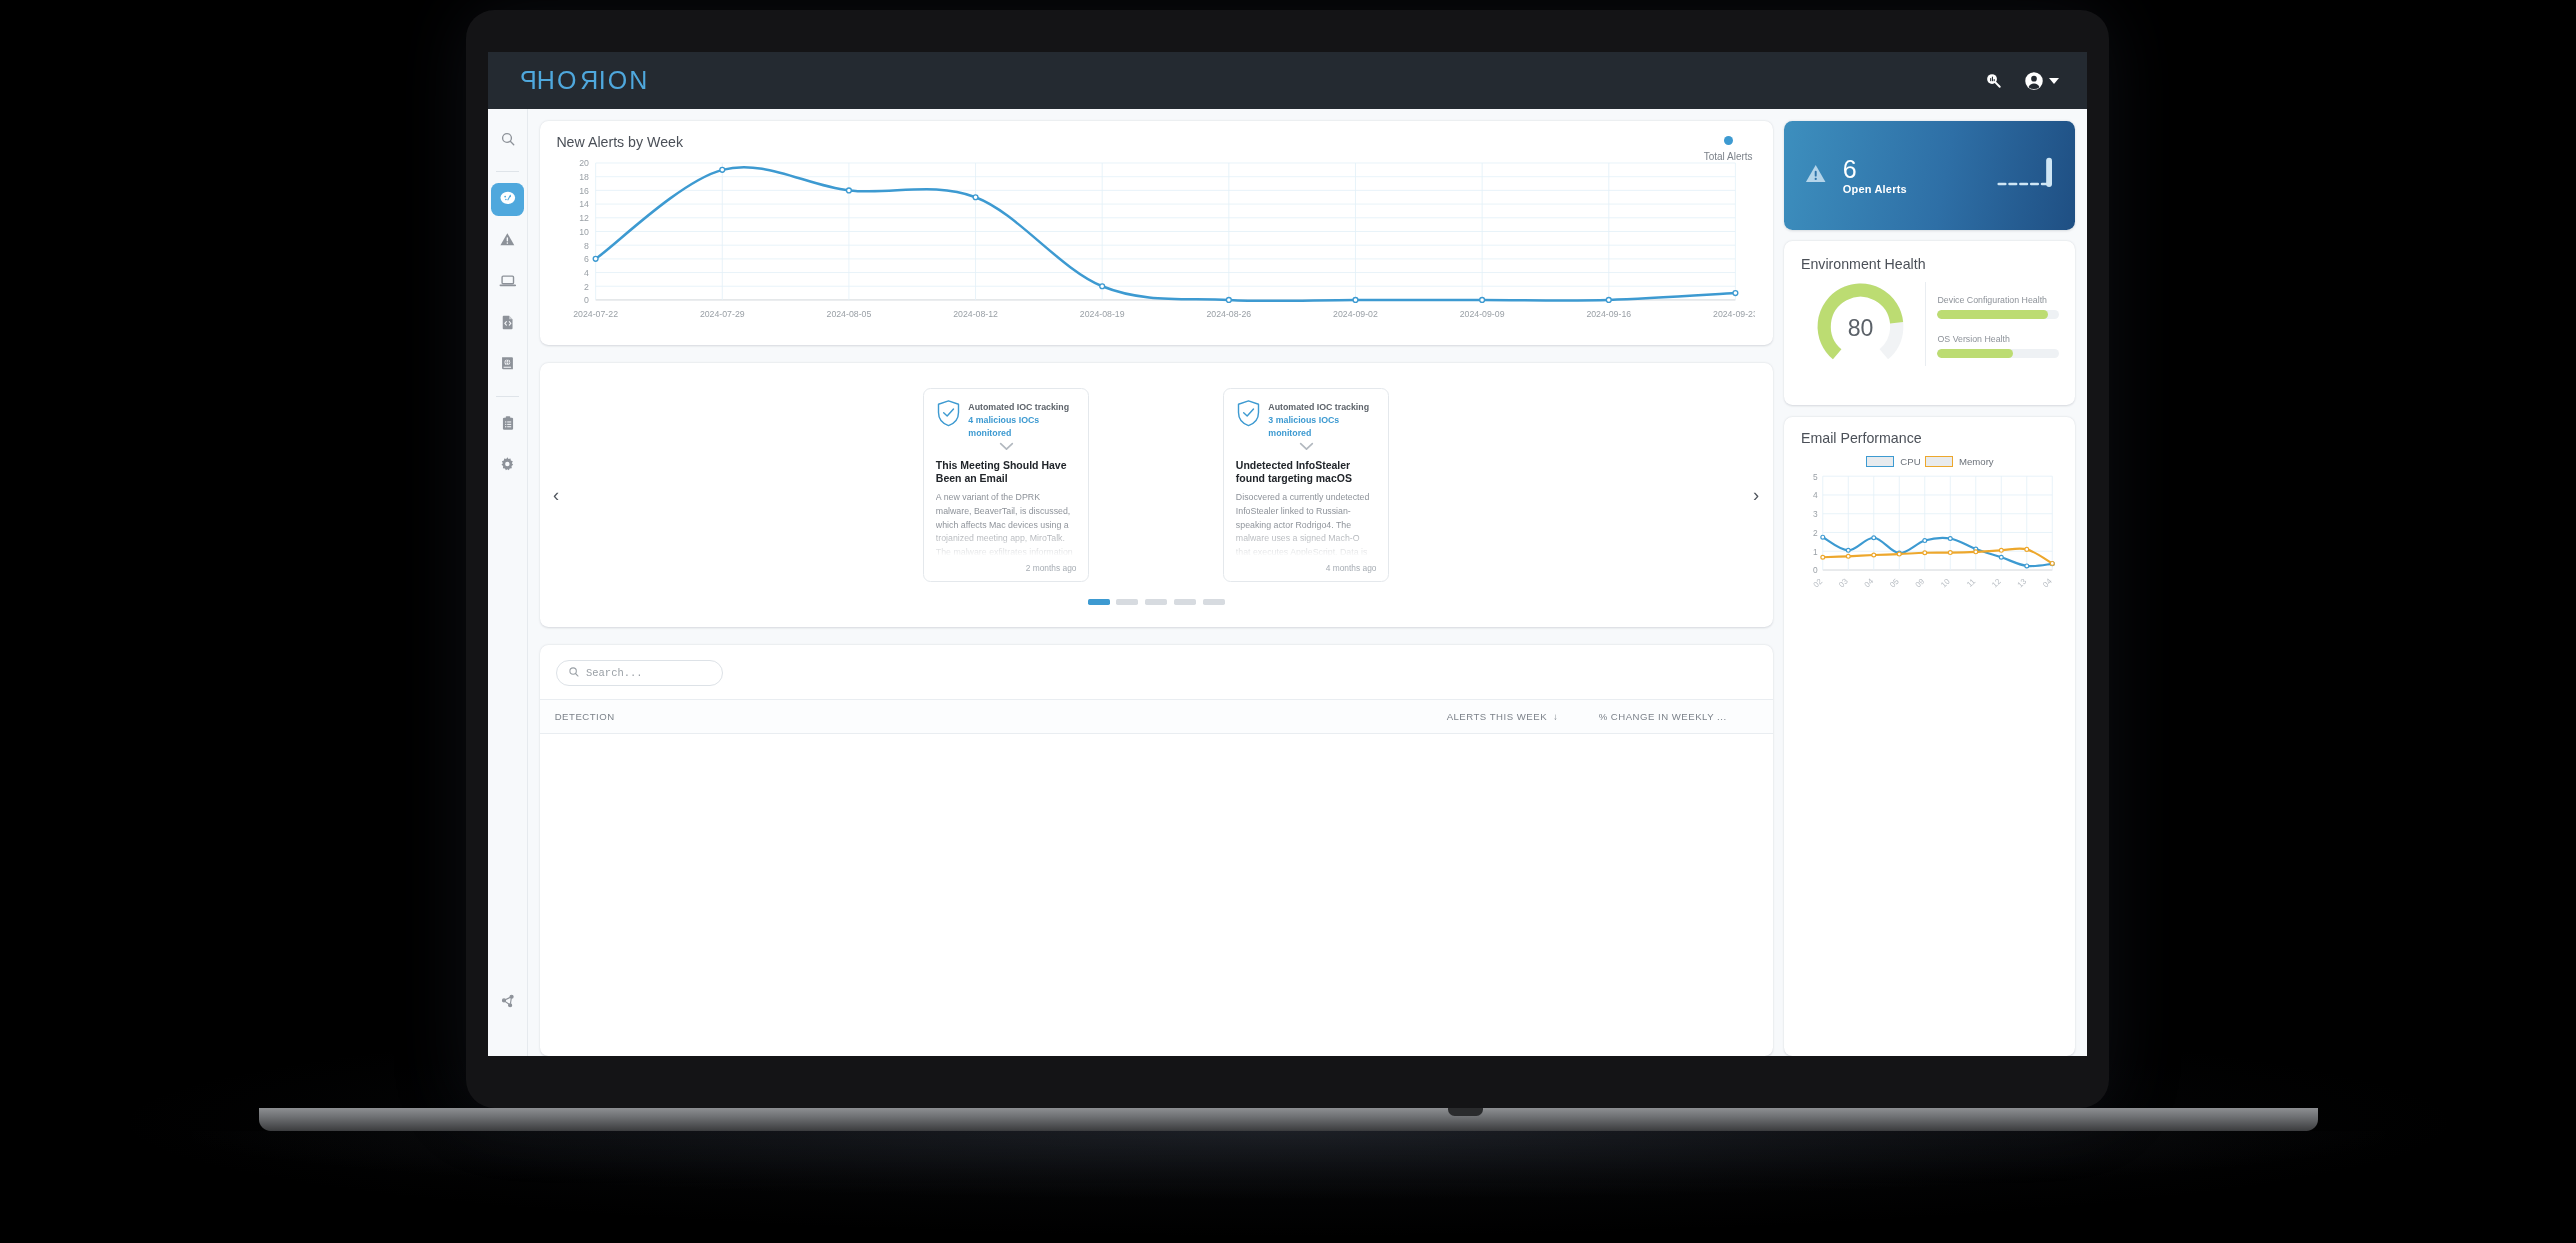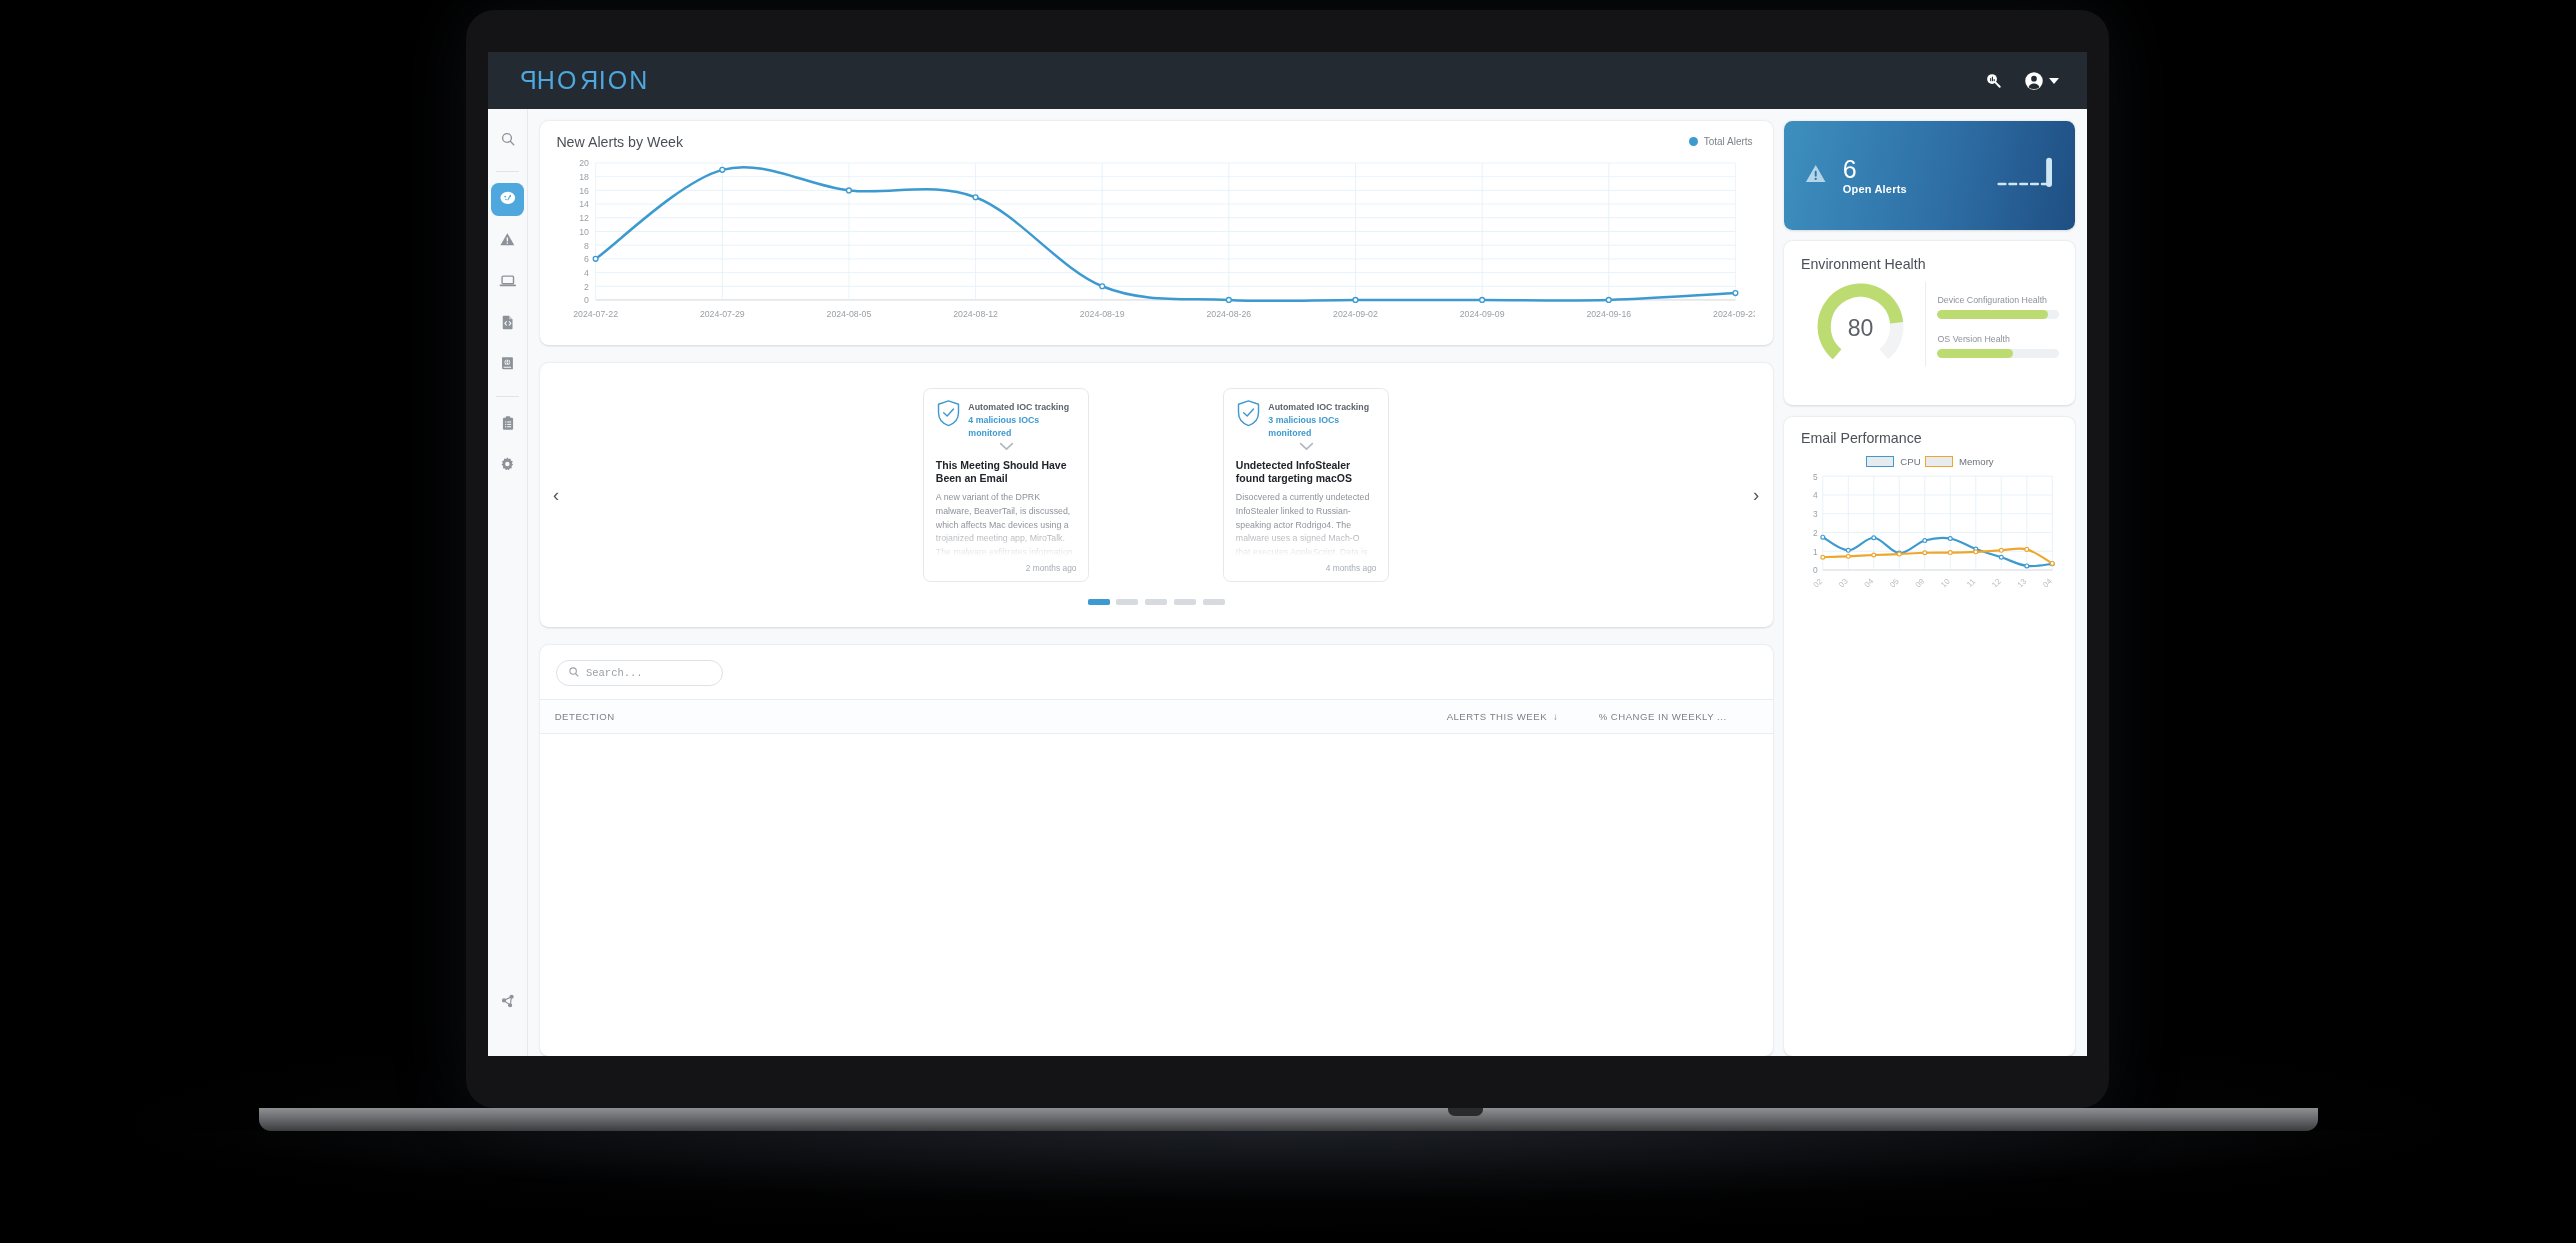--- a/index.html
+++ b/index.html
@@ -130,21 +130,21 @@
     border-radius: 8.4px;
     box-shadow: 0 0.8px 2.5px rgba(30,40,60,.10), 0 0.8px 1.7px rgba(30,40,60,.06);
   }
 
   
   #alerts-card { padding: 13.4px 16.7px 8.4px 16.7px; height: 224px; position: relative;}
   .card-title { font-size: 14.2px; color: #4b5058; font-weight: 400; }
   #alerts-legend {
     position: absolute; right: 20px; top: 15px;
     display: flex; align-items: center; gap: 5.9px;
-    font-size: 10px; color: #7c828a;
+    font-size: 10px; color: #7c828a; flex-direction: column;
   }
   .legend-dot { width: 9.2px; height: 9.2px; border-radius: 50%; background: #3d9ad1; }
   #alerts-plot { position: relative; margin-top: 8.4px; height: 167px; }
 
   
   #carousel-card { padding: 16.7px 0 15px 0; height: 264px; position: relative; }
   #carousel-track {
     display: flex; justify-content: center; gap: 134px;
     padding: 8.4px 0 0 0;
   }

